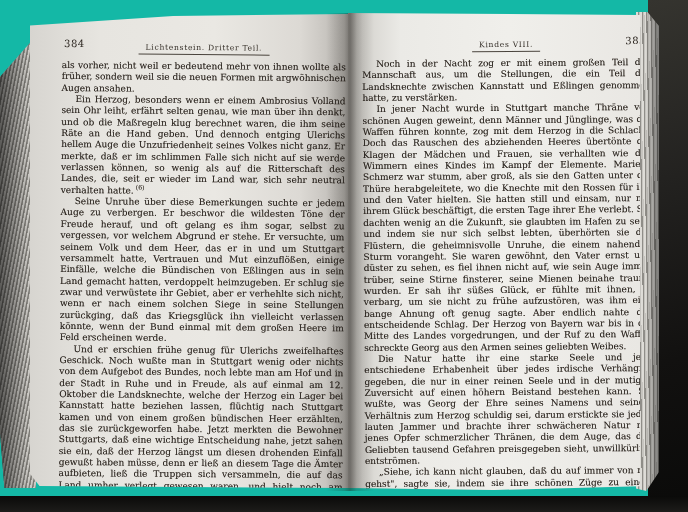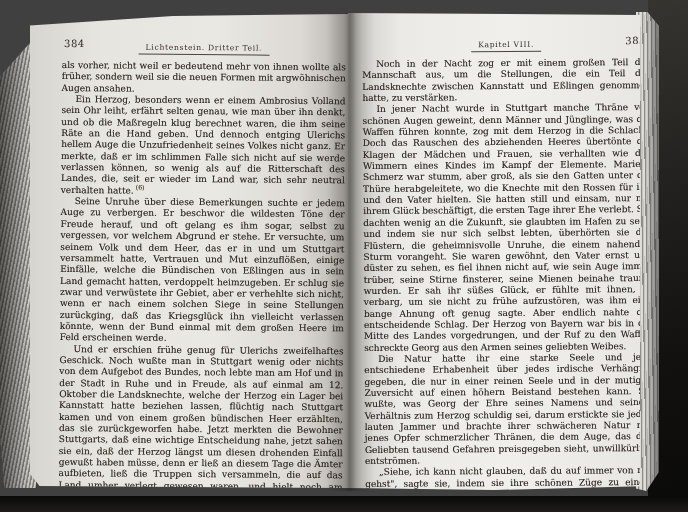--- a/index.html
+++ b/index.html
@@ -1,18 +1,18 @@
 <!DOCTYPE html>
 <html><head>
 <meta charset="utf-8">
 <style>
   html,body { margin:0; padding:0; background:#000; }
   .stage {
     position:relative; width:688px; height:512px; overflow:hidden;
-    background:#404040;
+    background:#14b8a6;
     font-family:"DejaVu Serif", serif;
   }
   
   .backdrop-right {
     position:absolute; right:0; top:0; width:40px; height:100%;
     background:linear-gradient(165deg,#35342f 0%,#232220 35%,#121110 70%,#0a0a09 100%);
   }
   .table-strip {
     position:absolute; left:0; bottom:0; width:100%; height:16px;
     background:linear-gradient(to bottom,#0a0a09,#1d1c1a);
@@ -103,21 +103,21 @@
         <p class="indent"><span>Ein Herzog, besonders wenn er einem Ambrosius Volland sein Ohr leiht, erfährt selten genau, wie man über ihn denkt, und ob die Maßregeln klug berechnet waren, die ihm seine Räte an die Hand geben. Und dennoch entging Ulerichs hellem Auge die Unzufriedenheit seines Volkes nicht ganz. Er merkte, daß er im schlimmen Falle sich nicht auf sie werde verlassen können, so wenig als auf die Ritterschaft des Landes, die, seit er wieder im Land war, sich sehr neutral verhalten hatte.</span><sup class="fnref">(6)</sup></p>
         <p class="indent">Seine Unruhe über diese Bemerkungen suchte er jedem Auge zu verbergen. Er beschwor die wildesten Töne der Freude herauf, und oft gelang es ihm sogar, selbst zu vergessen, vor welchem Abgrund er stehe. Er versuchte, um seinem Volk und dem Heer, das er in und um Stuttgart versammelt hatte, Vertrauen und Mut einzuflößen, einige Einfälle, welche die Bündischen von Eßlingen aus in sein Land gemacht hatten, verdoppelt heimzugeben. Er schlug sie zwar und verwüstete ihr Gebiet, aber er verhehlte sich nicht, wenn er nach einem solchen Siege in seine Stellungen zurückging, daß das Kriegsglück ihn vielleicht verlassen könnte, wenn der Bund einmal mit dem großen Heere im Feld erscheinen werde.</p>
         <p class="indent"><span>Und er erschien frühe genug für Ulerichs zweifelhaftes Geschick. Noch wußte man in Stuttgart wenig oder nichts von dem Aufgebot des Bundes, noch lebte man am Hof und in der Stadt in Ruhe und in Freude, als auf einmal am 12. Oktober die Landsknechte, welche der Herzog ein Lager bei Kannstatt hatte beziehen lassen, flüchtig nach Stuttgart kamen und von einem großen bündischen Heer erzählten, das sie zurückgeworfen habe. Jetzt merkten die Bewohner Stuttgarts, daß eine wichtige Entscheidung nahe, jetzt sahen sie ein, daß der Herzog längst um diesen drohenden Einfall gewußt haben müsse, denn er ließ an diesem Tage die Ämter aufbieten, ließ die Truppen sich versammeln, die auf das Land umher verlegt gewesen waren, und hielt noch am Abend dieses Tages eine Musterung über zehntausend Mann.</span><sup class="fnref">(7)</sup></p>
       </div>
     </div>
   </div>
 
   <div class="right-page">
     <div class="rp-content">
       <div class="page-header">
-        <span class="running-title">Kapitel VIII.</span>
+        <span class="running-title">Kindes VIII.</span>
         <span class="pageno rp">385</span>
       </div>
       <div class="body-text">
         <p class="indent">Noch in der Nacht zog er mit einem großen Teil der Mannschaft aus, um die Stellungen, die ein Teil der Landsknechte zwischen Kannstatt und Eßlingen genommen hatte, zu verstärken.</p>
         <p class="indent">In jener Nacht wurde in Stuttgart manche Thräne von schönen Augen geweint, denn Männer und Jünglinge, was die Waffen führen konnte, zog mit dem Herzog in die Schlacht. Doch das Rauschen des abziehenden Heeres übertönte die Klagen der Mädchen und Frauen, sie verhallten wie das Wimmern eines Kindes im Kampf der Elemente. Mariens Schmerz war stumm, aber groß, als sie den Gatten unter die Thüre herabgeleitete, wo die Knechte mit den Rossen für ihn und den Vater hielten. Sie hatten still und einsam, nur mit ihrem Glück beschäftigt, die ersten Tage ihrer Ehe verlebt. Sie dachten wenig an die Zukunft, sie glaubten im Hafen zu sein, und indem sie nur sich selbst lebten, überhörten sie das Flüstern, die geheimnisvolle Unruhe, die einem nahenden Sturm vorangeht. Sie waren gewöhnt, den Vater ernst und düster zu sehen, es fiel ihnen nicht auf, wie sein Auge immer trüber, seine Stirne finsterer, seine Mienen beinahe traurig wurden. Er sah ihr süßes Glück, er fühlte mit ihnen, er verbarg, um sie nicht zu frühe aufzustören, was ihm eine bange Ahnung oft genug sagte. Aber endlich nahte der entscheidende Schlag. Der Herzog von Bayern war bis in die Mitte des Landes vorgedrungen, und der Ruf zu den Waffen schreckte Georg aus den Armen seines geliebten Weibes.</p>
         <p class="indent">Die Natur hatte ihr eine starke Seele und jene entschiedene Erhabenheit über jedes irdische Verhängnis gegeben, die nur in einer reinen Seele und in der mutigen Zuversicht auf einen höhern Beistand bestehen kann. Sie wußte, was Georg der Ehre seines Namens und seinem Verhältnis zum Herzog schuldig sei, darum erstickte sie jeden lauten Jammer und brachte ihrer schwächeren Natur nur jenes Opfer schmerzlicher Thränen, die dem Auge, das den Geliebten tausend Gefahren preisgegeben sieht, unwillkürlich entströmen.</p>
         <p class="indent">„Siehe, ich kann nicht glauben, daß du auf immer von mir gehst", sagte sie, indem sie ihre schönen Züge zu einem Lächeln zwang; „wir haben jetzt erst zu leben begonnen, der Himmel kann</p>
       </div>
       <div class="rp-footer">
         

